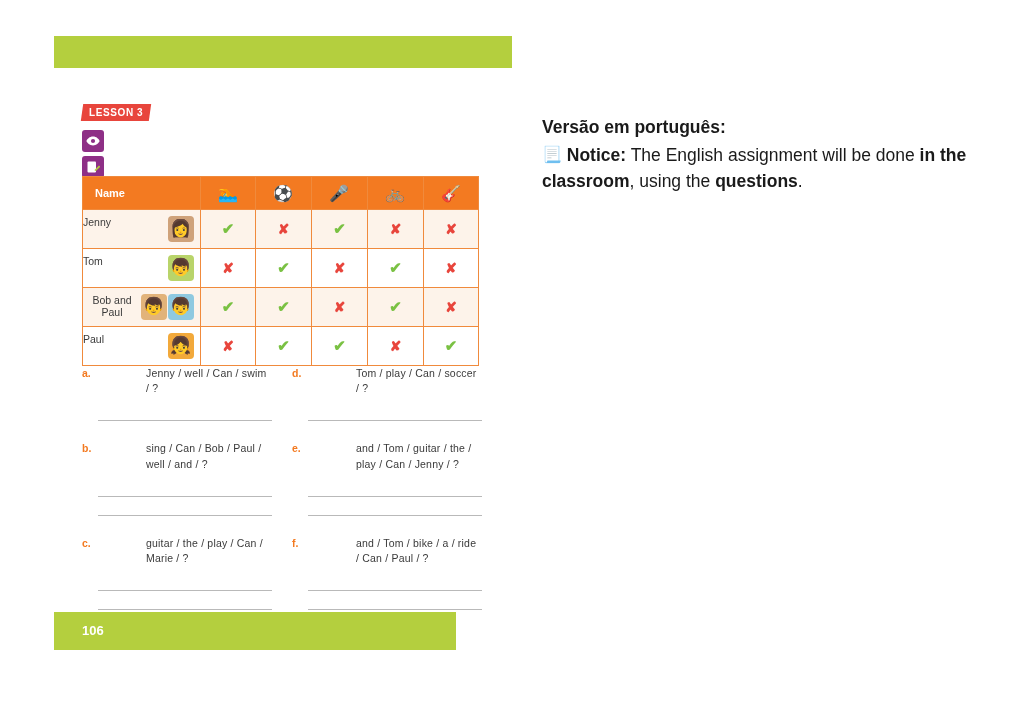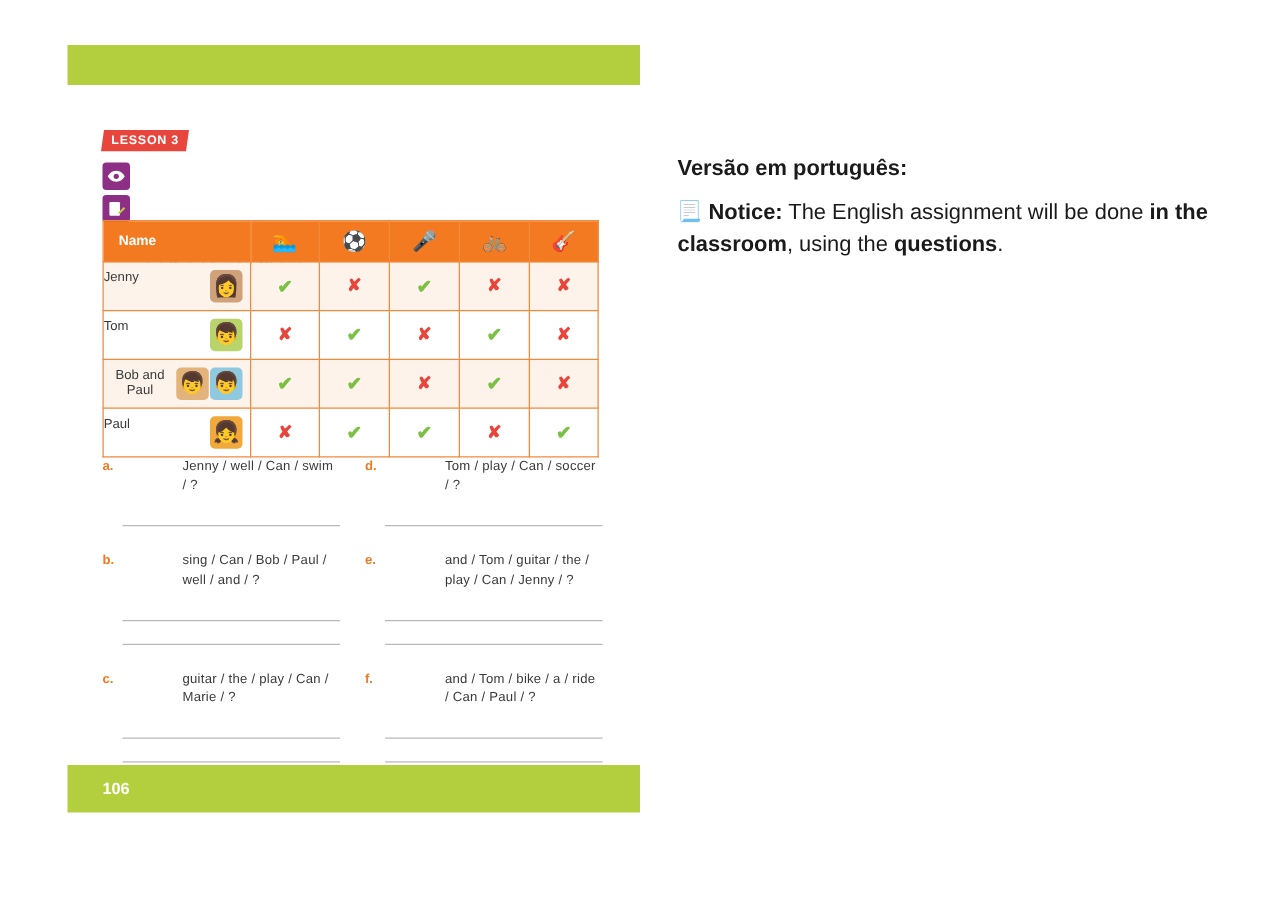--- a/index.html
+++ b/index.html
@@ -31,21 +31,21 @@
   .ws-topbar {
     position: absolute;
     left: 0; top: 0;
     width: 458px;
     height: 32px;
     background: #b4cf3e;
   }
   .ws-bottombar {
     position: absolute;
     left: 0; bottom: 0;
-    width: 458px;
+    width: 402px;
     height: 38px;
     background: #b4cf3e;
     color: #ffffff;
     font-size: 13px;
     font-weight: bold;
     line-height: 38px;
     padding-left: 28px;
     box-sizing: border-box;
   }
 
@@ -197,21 +197,21 @@
   
   .notes {
     position: absolute;
     left: 542px;
     top: 112px;
     width: 450px;
     font-size: 17.5px;
     color: #1a1a1a;
     line-height: 1.45;
   }
-  .notes p { margin: 10px 0 2px 0; }
+  .notes p { margin: 3px 0 2px 0; }
   .notes .heading { font-weight: bold; }
   .notes b { font-weight: bold; }
   .note-icon {
     display: inline-block;
     font-size: 16px;
     transform: translateY(-1px);
   }
 </style>
 </head>
 <body>

